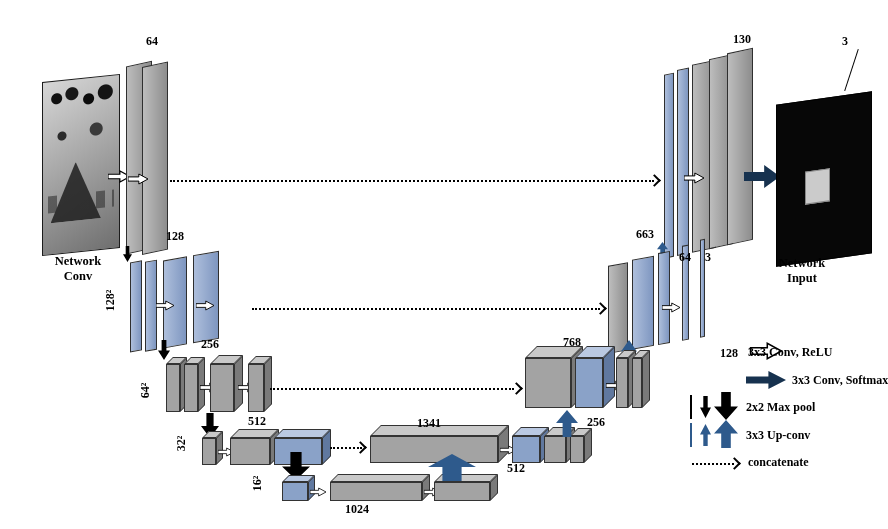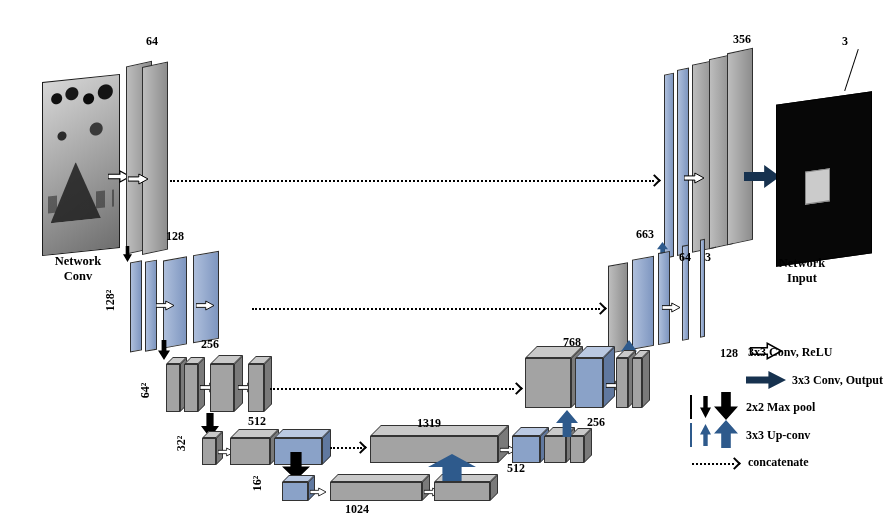--- a/index.html
+++ b/index.html
@@ -86,21 +86,21 @@
   <div class="grp skew" style="left:664px;top:54px;width:120px;height:198px">
     <div class="sheet blue" style="left:0;top:8px;width:10px;height:184px"></div>
     <div class="sheet blue" style="left:13px;top:6px;width:12px;height:186px"></div>
     <div class="sheet gray" style="left:28px;top:4px;width:24px;height:188px"></div>
     <div class="sheet gray" style="left:45px;top:2px;width:24px;height:190px"></div>
     <div class="sheet gray" style="left:63px;top:0;width:26px;height:192px"></div>
   </div>
   <svg class="warr" viewBox="0 0 24 14" style="left:684px;top:172px;width:20px;height:12px">
       <use href="#warrow"></use>
     </svg>
-  <div class="lbl" style="left:733px;top:32px">356</div>
+  <div class="lbl" style="left:733px;top:32px">130</div>
   <div class="arrU" style="left:657px;top:242px;width:11px;height:15px"></div>
 
   <div class="arrR" style="left:744px;top:165px;width:36px;height:23px"></div>
 
   <div class="output-img" style="left:776px;top:98px;width:94px;height:160px">
     <div class="output-blob"></div>
   </div>
   <div class="lbl" style="left:842px;top:34px">3</div>
   <div class="ptr" style="left:851px;top:48px;height:44px;transform:rotate(18deg)"></div>
   <div class="caption" style="left:752px;top:256px;width:100px">
@@ -176,21 +176,21 @@
     </svg>
   <div class="b3 gray" style="left:230px;top:438px;width:40px;height:27px;--d:9px"></div>
   <div class="b3 blue" style="left:274px;top:438px;width:48px;height:27px;--d:9px"></div>
   <div class="lbl" style="left:248px;top:414px">512</div>
   <div class="lbl rot" style="left:174px;top:436px">32²</div>
 
   <div class="dotline" style="left:330px;top:447px;width:32px"></div>
   <div class="chev" style="left:356px;top:443px"></div>
 
   <div class="b3 gray" style="left:370px;top:436px;width:128px;height:27px;--d:11px"></div>
-  <div class="lbl" style="left:417px;top:416px">1319</div>
+  <div class="lbl" style="left:417px;top:416px">1341</div>
   <svg class="warr" viewBox="0 0 24 14" style="left:500px;top:445px;width:16px;height:10px">
       <use href="#warrow"></use>
     </svg>
   <div class="b3 blue" style="left:512px;top:436px;width:28px;height:27px;--d:9px"></div>
   <div class="b3 gray" style="left:544px;top:436px;width:22px;height:27px;--d:9px"></div>
   <div class="b3 gray" style="left:570px;top:436px;width:14px;height:27px;--d:8px"></div>
   <div class="lbl" style="left:587px;top:415px">256</div>
   <div class="lbl" style="left:507px;top:461px">512</div>
   <div class="arrU" style="left:556px;top:410px;width:22px;height:27px"></div>
 
@@ -207,21 +207,21 @@
   <div class="lbl" style="left:345px;top:502px">1024</div>
   <div class="lbl rot" style="left:250px;top:476px">16²</div>
   <div class="arrU" style="left:428px;top:454px;width:48px;height:27px"></div>
 
   <svg class="warr" viewBox="0 0 24 14" style="left:746px;top:342px;width:40px;height:18px">
       <use href="#warrow"></use>
     </svg>
   <div class="lbl" style="left:748px;top:345px">3x3 Conv, ReLU</div>
 
   <div class="arrR" style="left:746px;top:371px;width:40px;height:18px"></div>
-  <div class="lbl" style="left:792px;top:373px">3x3 Conv, Output</div>
+  <div class="lbl" style="left:792px;top:373px">3x3 Conv, Softmax</div>
 
   <div class="vline" style="left:690px;top:395px;height:24px"></div>
   <div class="arrD" style="left:700px;top:396px;width:11px;height:22px"></div>
   <div class="arrD" style="left:714px;top:392px;width:24px;height:28px"></div>
   <div class="lbl" style="left:746px;top:400px">2x2 Max pool</div>
 
   <div class="vline blue" style="left:690px;top:423px;height:24px"></div>
   <div class="arrU" style="left:700px;top:424px;width:11px;height:22px"></div>
   <div class="arrU" style="left:714px;top:420px;width:24px;height:28px"></div>
   <div class="lbl" style="left:746px;top:428px">3x3 Up-conv</div>

